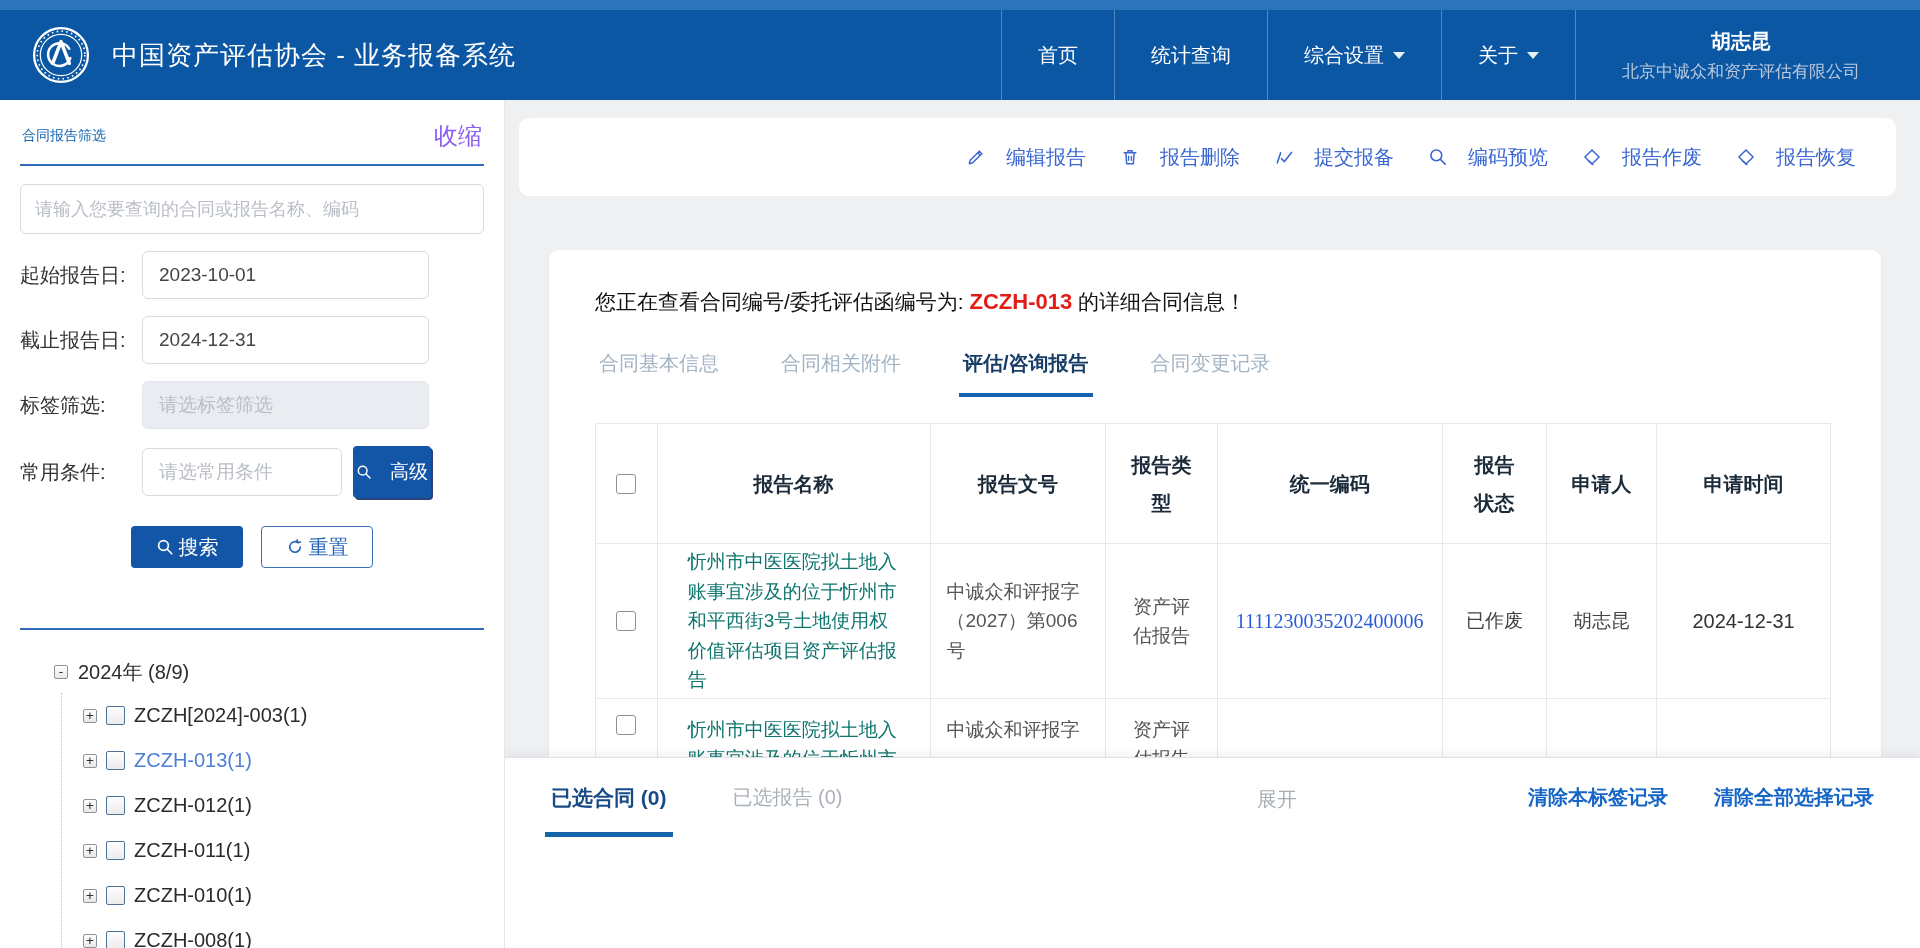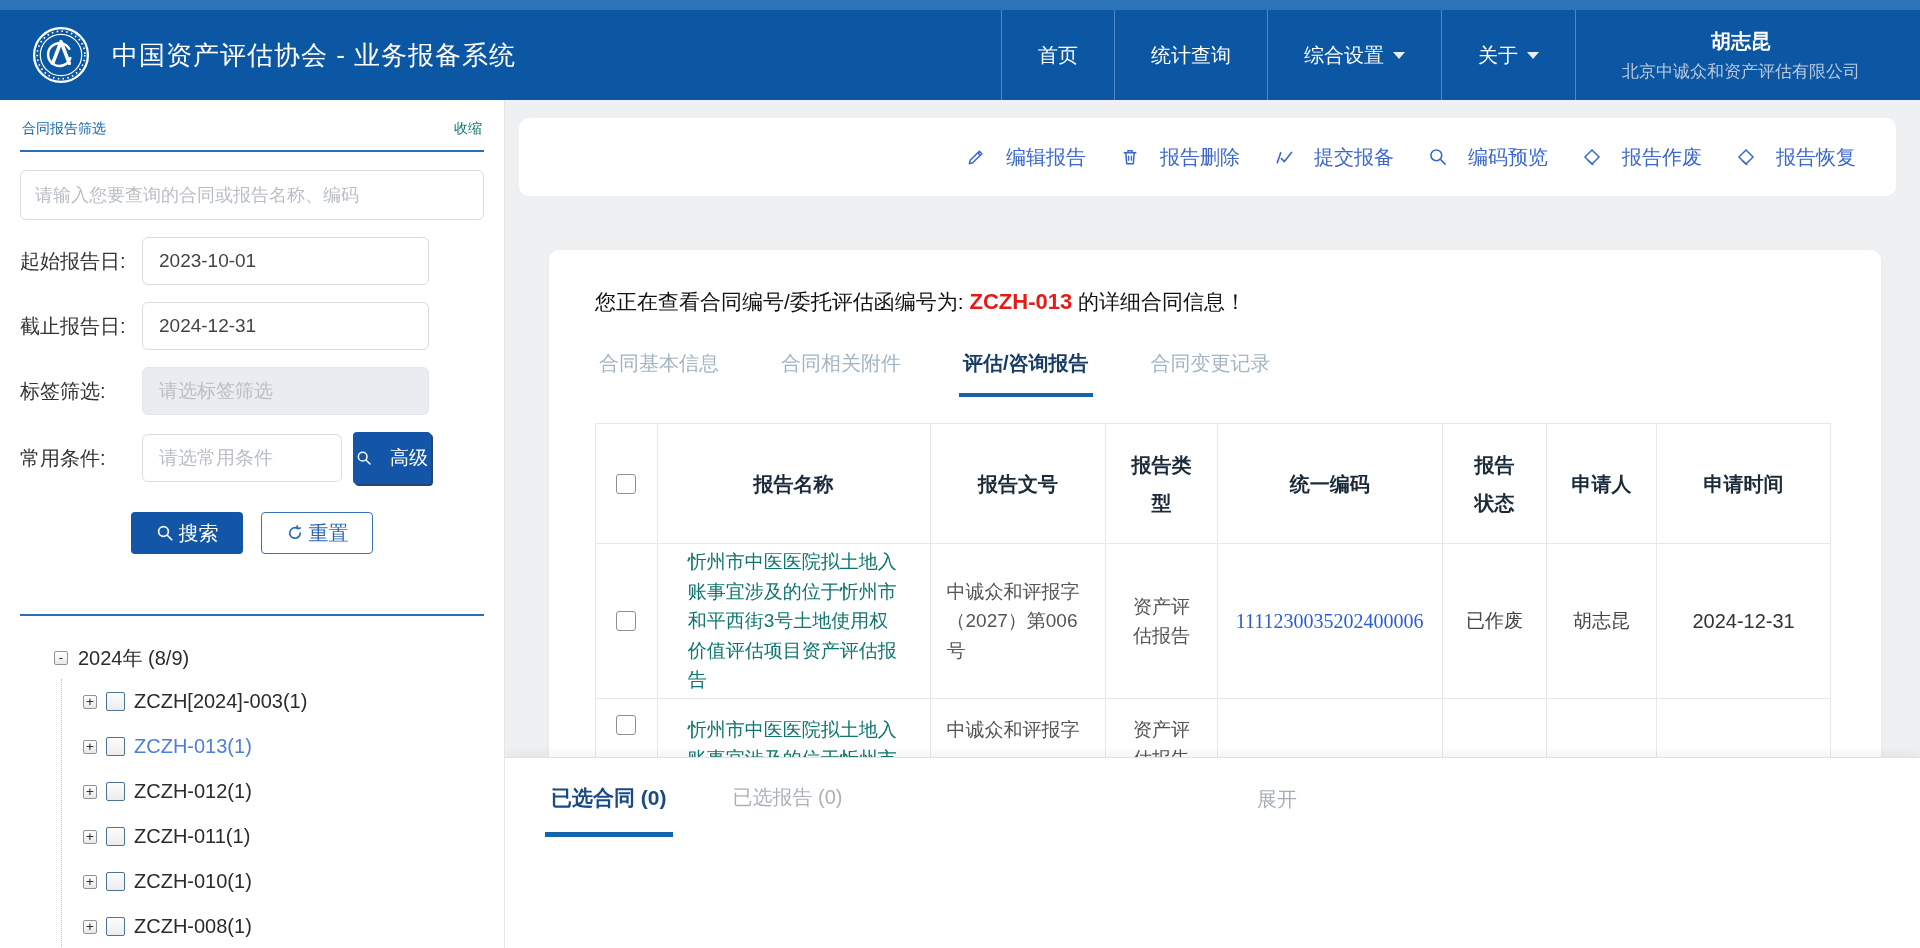--- a/index.html
+++ b/index.html
@@ -34,21 +34,21 @@
   .user-name { font-size:20px; font-weight:700; }
   .user-company { font-size:17px; color:#b9c8dc; margin-top:5px; }
 
   
   .sidebar {
     position:absolute; left:0; top:100px; bottom:0; width:505px;
     background:#fff; border-right:1px solid #e4e7ea; padding:20px 20px 0 20px;
   }
   .sb-head { display:flex; justify-content:space-between; align-items:center; padding:0 2px; }
   .sb-title { color:#1565b0; font-size:14px; }
-  .sb-collapse { color:#0f766e; font-size:14px; cursor:pointer; }
+  .sb-collapse { color:#8b5cf6; font-size:24px; cursor:pointer; }
   .sb-rule { border-bottom:2px solid #2f6db7; margin-top:12px; }
   .sb-search {
     width:100%; height:50px; margin-top:18px; border:1px solid #d8dce1; border-radius:6px;
     font-size:18px; padding:0 14px; color:#444; outline:none;
     font-family:inherit;
   }
   .sb-search::placeholder, .fld-input::placeholder { color:#b9bec5; }
   .fld-row { display:flex; align-items:center; margin-top:17px; }
   .fld-label { width:122px; font-size:20px; color:#333; flex:0 0 auto; }
   .fld-input {
@@ -388,15 +388,19 @@
           <td class="c-date"></td>
         </tr>
       </tbody>
     </table>
   </div>
 
   <div class="bottom-bar">
     <div class="sel-tab active">已选合同 (0)</div>
     <div class="sel-tab">已选报告 (0)</div>
     <div class="expand-link">展开</div>
+    <div class="clear-links">
+      <span class="clear-link">清除本标签记录</span>
+      <span class="clear-link">清除全部选择记录</span>
+    </div>
   </div>
 
 </main>
 
 </body></html>

